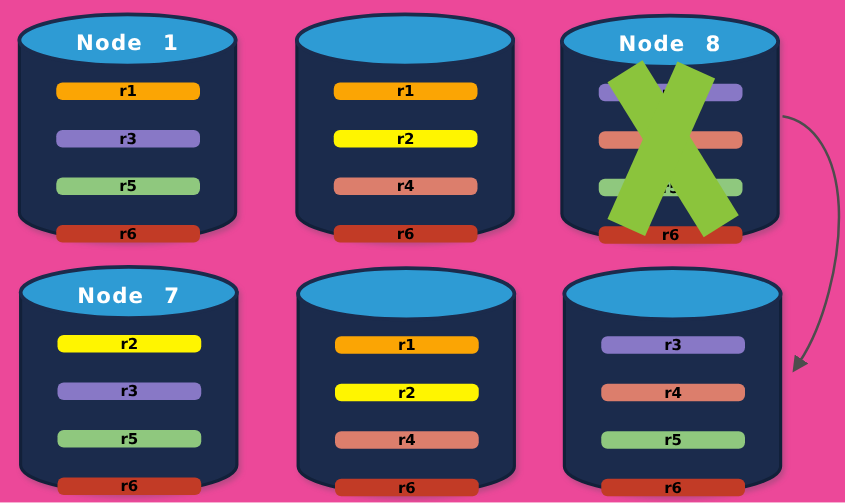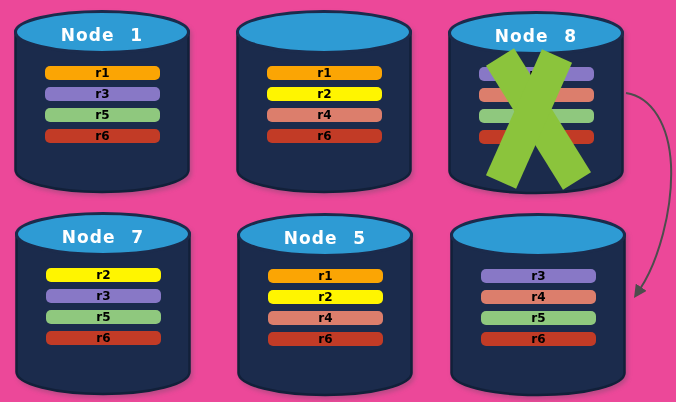--- a/index.html
+++ b/index.html
@@ -10,21 +10,21 @@
   .node { position:absolute; width:180px; height:186px; }
   .cyl { position:absolute; left:0; top:0; width:100%; height:100%;
          filter:drop-shadow(2px 3px 2px rgba(70,75,90,0.30)); }
   .node-title {
     position:absolute; top:17px; left:0; right:0; text-align:center;
     font-size:17px; line-height:18px; font-weight:bold;
     letter-spacing:1px; word-spacing:9px;
   }
   .bars {
     position:absolute; top:57px; left:33px; width:115px;
-    display:flex; flex-direction:column; gap:7px;
+    display:flex; flex-direction:column; gap:24px;
     font-weight:bold; font-size:12px;
   }
   .bar {
     height:14px; border-radius:5px; text-align:center; line-height:14px;
   }
   .overlay { position:absolute; left:0; top:0; width:676px; height:402px;
              pointer-events:none; }
 </style>
 </head>
 <body>
@@ -84,21 +84,20 @@
       <div class="bar" style="background-color: rgb(143, 200, 126);">r5</div>
       <div class="bar" style="background-color: rgb(194, 59, 38);">r6</div>
     </div>
   </div>
 
   <div class="node" style="left:235px;top:212px">
     <svg class="cyl" viewBox="0 0 180 184">
       <path d="M 3.5 22 L 3.5 160 A 86.5 22 0 0 0 176.5 160 L 176.5 22 Z" stroke-width="2.5" style="fill: rgb(27, 43, 76); stroke: rgb(18, 32, 57);"></path>
       <ellipse cx="90" cy="22" rx="86.5" ry="20.5" stroke-width="3" style="fill: rgb(46, 155, 212); stroke: rgb(27, 43, 76);"></ellipse>
     </svg>
-    <div class="node-title" style="color: rgb(255, 255, 255);">Node 5</div>
     <div class="bars" style="color: rgb(0, 0, 0);">
       <div class="bar" style="background-color: rgb(251, 165, 4);">r1</div>
       <div class="bar" style="background-color: rgb(255, 245, 0);">r2</div>
       <div class="bar" style="background-color: rgb(220, 126, 108);">r4</div>
       <div class="bar" style="background-color: rgb(194, 59, 38);">r6</div>
     </div>
   </div>
 
   <div class="node" style="left:448px;top:212px">
     <svg class="cyl" viewBox="0 0 180 184">

